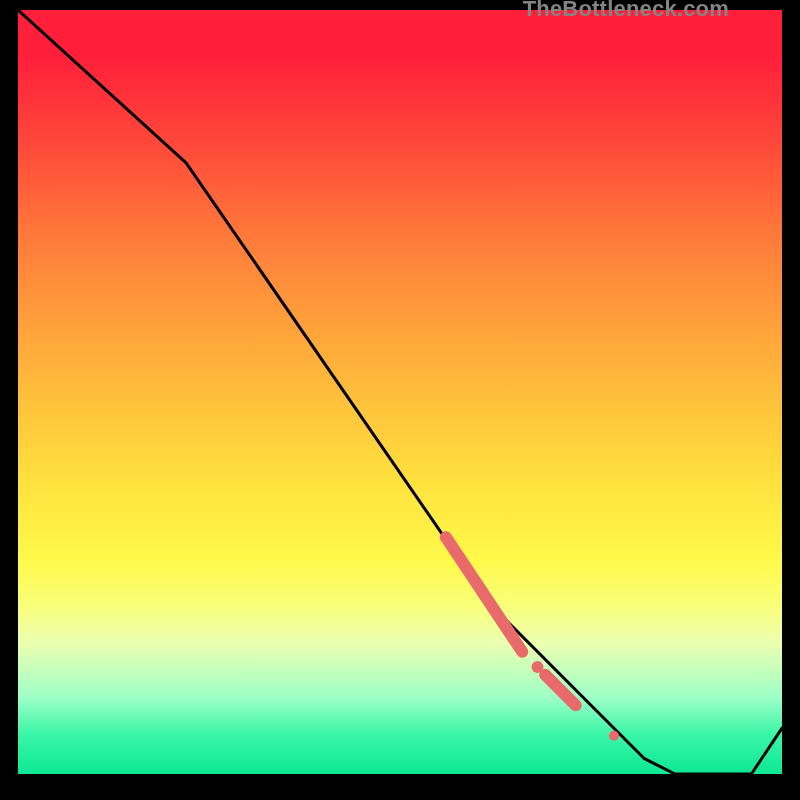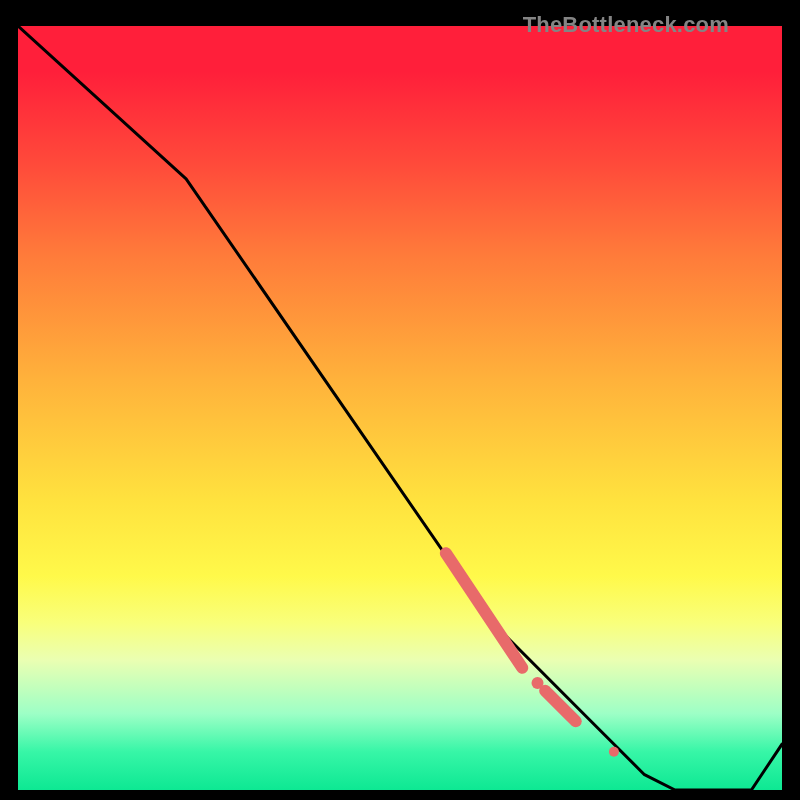--- a/index.html
+++ b/index.html
@@ -7,21 +7,21 @@
     padding: 0;
     width: 800px;
     height: 800px;
     background: #000;
     overflow: hidden;
     font-family: Arial, Helvetica, sans-serif;
   }
   .frame {
     position: absolute;
     left: 18px;
-    top: 26px;
+    top: 10px;
     width: 697px;
     height: 764px;
     background: #000;
   }
   .plot {
     position: absolute;
     left: 0;
     top: 0;
     width: 764px;
     height: 764px;

